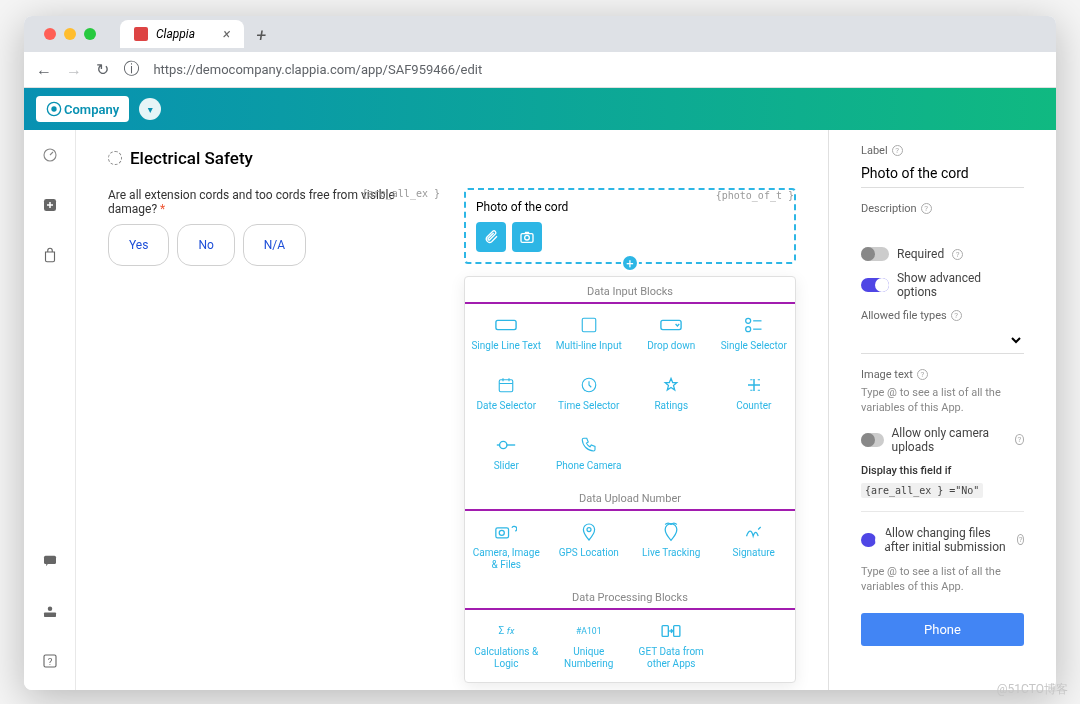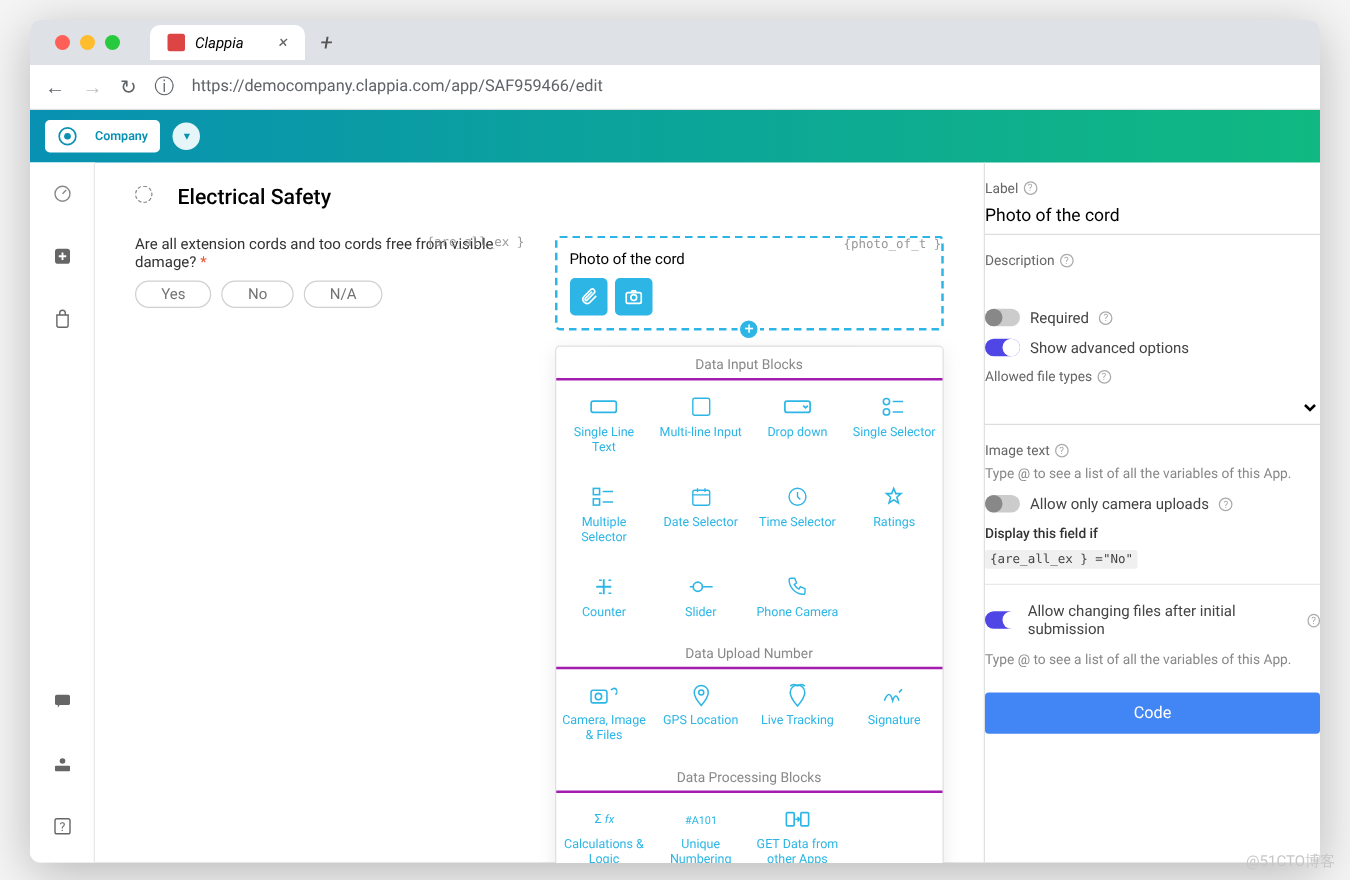--- a/index.html
+++ b/index.html
@@ -14,59 +14,59 @@
 .tab { background: #fff; border-radius: 8px 8px 0 0; padding: 6px 14px; display: flex; align-items: center; gap: 8px; font-size: 12px; margin-left: 12px; }
 .tab-favicon { width: 14px; height: 14px; background: #d44; border-radius: 2px; }
 .tab-close { color: #666; font-size: 14px; margin-left: 20px; }
 .new-tab { color: #555; font-size: 18px; margin-left: 12px; }
 
 .url-bar { display: flex; align-items: center; background: #fff; height: 36px; padding: 0 12px; gap: 14px; border-bottom: 1px solid #e0e0e0; }
 .url-icon { color: #5f6368; font-size: 16px; }
 .url-field { flex: 1; font-size: 13px; color: #5f6368; }
 
 .app-header { height: 42px; background: linear-gradient(90deg, #0891b2 0%, #10b981 100%); display: flex; align-items: center; padding: 0 12px; gap: 10px; }
-.company-badge { background: #fff; border-radius: 4px; padding: 5px 10px; display: flex; align-items: center; gap: 14px; color: #0891b2; font-weight: 600; font-size: 10px; }
+.company-badge { background: #fff; border-radius: 4px; padding: 5px 10px; display: flex; align-items: center; gap: 2px; color: #0891b2; font-weight: 600; font-size: 13px; }
 .company-badge svg { width: 16px; height: 16px; }
 .header-dropdown { background: rgba(255,255,255,0.9); border-radius: 50%; width: 22px; height: 22px; display: flex; align-items: center; justify-content: center; color: #0891b2; font-size: 10px; }
 
 .app-body { display: flex; height: 560px; }
 .sidebar-nav { width: 52px; background: #fff; border-right: 1px solid #e8e8e8; display: flex; flex-direction: column; align-items: center; padding-top: 16px; gap: 28px; }
 .nav-icon { color: #888; width: 20px; text-align: center; }
 .nav-spacer { flex: 1; }
 
 .main-content { flex: 1; overflow-y: auto; padding: 18px 32px; position: relative; }
-.section-title { display: flex; gap: 20px; font-size: 17px; font-weight: 500; margin-bottom: 20px; }
+.section-title { display: flex; align-items: center; gap: 8px; font-size: 17px; font-weight: 500; margin-bottom: 20px; }
 .section-icon { width: 14px; height: 14px; border: 1px dashed #888; border-radius: 50%; }
 
 .form-row { display: flex; gap: 24px; margin-bottom: 20px; }
 .form-field { flex: 1; position: relative; }
 .field-label { font-size: 12px; color: #333; margin-bottom: 8px; display: block; }
 .field-label .req { color: #e53; }
 .field-tag { position: absolute; right: 0; top: 0; font-size: 10px; color: #999; font-family: monospace; }
 
 .radio-row { display: flex; gap: 8px; margin-top: 6px; }
-.radio-btn { border: 1px solid #d0d0d0; border-radius: 14px; padding: 3px 20px; font-size: 12px; color: #737373; background:#fff; }
+.radio-btn { border: 1px solid #d0d0d0; border-radius: 14px; padding: 13px 20px; font-size: 12px; color: #1d4ed8; background:#fff; }
 
 
 .selected-card { border: 2px dashed #2db6e5; border-radius: 4px; padding: 10px; background: #fff; position: relative; }
 .selected-card .card-title { font-size: 12px; margin-bottom: 8px; }
 .card-actions { display: flex; gap: 6px; }
 .card-action-btn { width: 30px; height: 30px; background: #2db6e5; border-radius: 4px; color: #fff; display:flex; align-items:center; justify-content:center; }
 .add-below { position: absolute; bottom: -10px; left: 50%; transform: translateX(-50%); width: 18px; height: 18px; background: #2db6e5; border-radius: 50%; color: #fff; font-size: 13px; display:flex; align-items:center; justify-content:center; border: 2px solid #fff; }
 
 
 .palette { border: 1px solid #e0e0e0; border-radius: 4px; margin-top: 12px; background: #fff; box-shadow: 0 4px 16px rgba(0,0,0,0.08); }
 .palette-section-title { text-align: center; font-size: 11px; color: #888; padding: 8px 0 4px; border-bottom: 2px solid #a21caf; }
 .palette-grid { display: grid; grid-template-columns: repeat(4, 1fr); }
 .palette-item { padding: 10px 4px 12px; text-align: center; cursor: pointer; }
 .palette-icon { height: 22px; display: flex; align-items: center; justify-content: center; color: #2db6e5; margin-bottom: 4px; }
 .palette-label { font-size: 10px; color: #2db6e5; line-height: 1.2; }
 
 
-.right-panel { width: 269px; border-left: 1px solid #e0e0e0; padding: 14px 0; overflow-y: auto; font-size: 12px; color: #444; }
+.right-panel { width: 228px; border-left: 1px solid #e0e0e0; padding: 14px 32px; overflow-y: auto; font-size: 12px; color: #444; }
 .panel-label { font-size: 11px; color: #666; display: flex; align-items: center; gap: 4px; margin-bottom: 4px; }
 .help-icon { width: 11px; height: 11px; border: 1px solid #aaa; border-radius: 50%; font-size: 8px; display:inline-flex; align-items:center; justify-content:center; color:#aaa; }
 .panel-input { width: 100%; border: none; border-bottom: 1px solid #ddd; padding: 4px 0 6px; font-size: 14px; margin-bottom: 14px; }
 .panel-select { width: 100%; border: none; border-bottom: 1px solid #ddd; padding: 4px 0 6px; font-size: 13px; margin-bottom: 14px; background:#fff; }
 .toggle-row { display: flex; align-items: center; gap: 8px; font-size: 12px; margin: 10px 0; }
 .toggle { position: relative; width: 28px; height: 14px; background: #ccc; border-radius: 7px; }
 .toggle.on { background: #4f46e5; }
 .toggle-knob { position: absolute; width: 14px; height: 14px; background: #888; border-radius: 50%; top: 0; left: 0; }
 .toggle.on .toggle-knob { background: #fff; left: 14px; }
 .hint-text { font-size: 11px; color: #888; line-height: 1.4; margin-bottom: 10px; }
@@ -218,31 +218,20 @@
                       <circle cx="5" cy="5" r="3" fill="none" stroke="#2db6e5" stroke-width="1.5"></circle>
                       <path d="M11 5h10" stroke="#2db6e5" stroke-width="1.5"></path>
                       <circle cx="5" cy="15" r="3" fill="none" stroke="#2db6e5" stroke-width="1.5"></circle>
                       <path d="M11 15h10" stroke="#2db6e5" stroke-width="1.5"></path>
                     </svg>
                   </div>
                   <div class="palette-label">Single Selector</div>
                 </div>
                 <div class="palette-item">
                   <div class="palette-icon">
-                    <svg width="20" height="18" viewBox="0 0 24 20">
-                      <rect x="2" y="2" width="6" height="6" fill="none" stroke="#2db6e5" stroke-width="1.5"></rect>
-                      <path d="M11 5h10" stroke="#2db6e5" stroke-width="1.5"></path>
-                      <rect x="2" y="12" width="6" height="6" fill="none" stroke="#2db6e5" stroke-width="1.5"></rect>
-                      <path d="M11 15h10" stroke="#2db6e5" stroke-width="1.5"></path>
-                    </svg>
-                  </div>
-                  <div class="palette-label">Multiple Selector</div>
-                </div>
-                <div class="palette-item">
-                  <div class="palette-icon">
                     <svg width="18" height="18" viewBox="0 0 24 24">
                       <rect x="3" y="5" width="18" height="16" rx="2" fill="none" stroke="#2db6e5" stroke-width="1.5"></rect>
                       <path d="M3 10h18M8 3v4M16 3v4" stroke="#2db6e5" stroke-width="1.5"></path>
                     </svg>
                   </div>
                   <div class="palette-label">Date Selector</div>
                 </div>
                 <div class="palette-item">
                   <div class="palette-icon">
                     <svg width="18" height="18" viewBox="0 0 24 24">
@@ -415,20 +404,20 @@
 
       <div class="toggle-row">
         <div class="toggle on">
             <div class="toggle-knob"></div>
           </div>
         <span>Allow changing files after initial submission</span>
         <span class="help-icon">?</span>
       </div>
       <div class="hint-text">Type @ to see a list of all the variables of this App.</div>
 
-      <button class="save-btn">Code</button>
+      <button class="save-btn">Phone</button>
     </div>
 
   </div>
 
 </div>
 
 <div class="watermark">@51CTO博客</div>
 
 </body></html>

